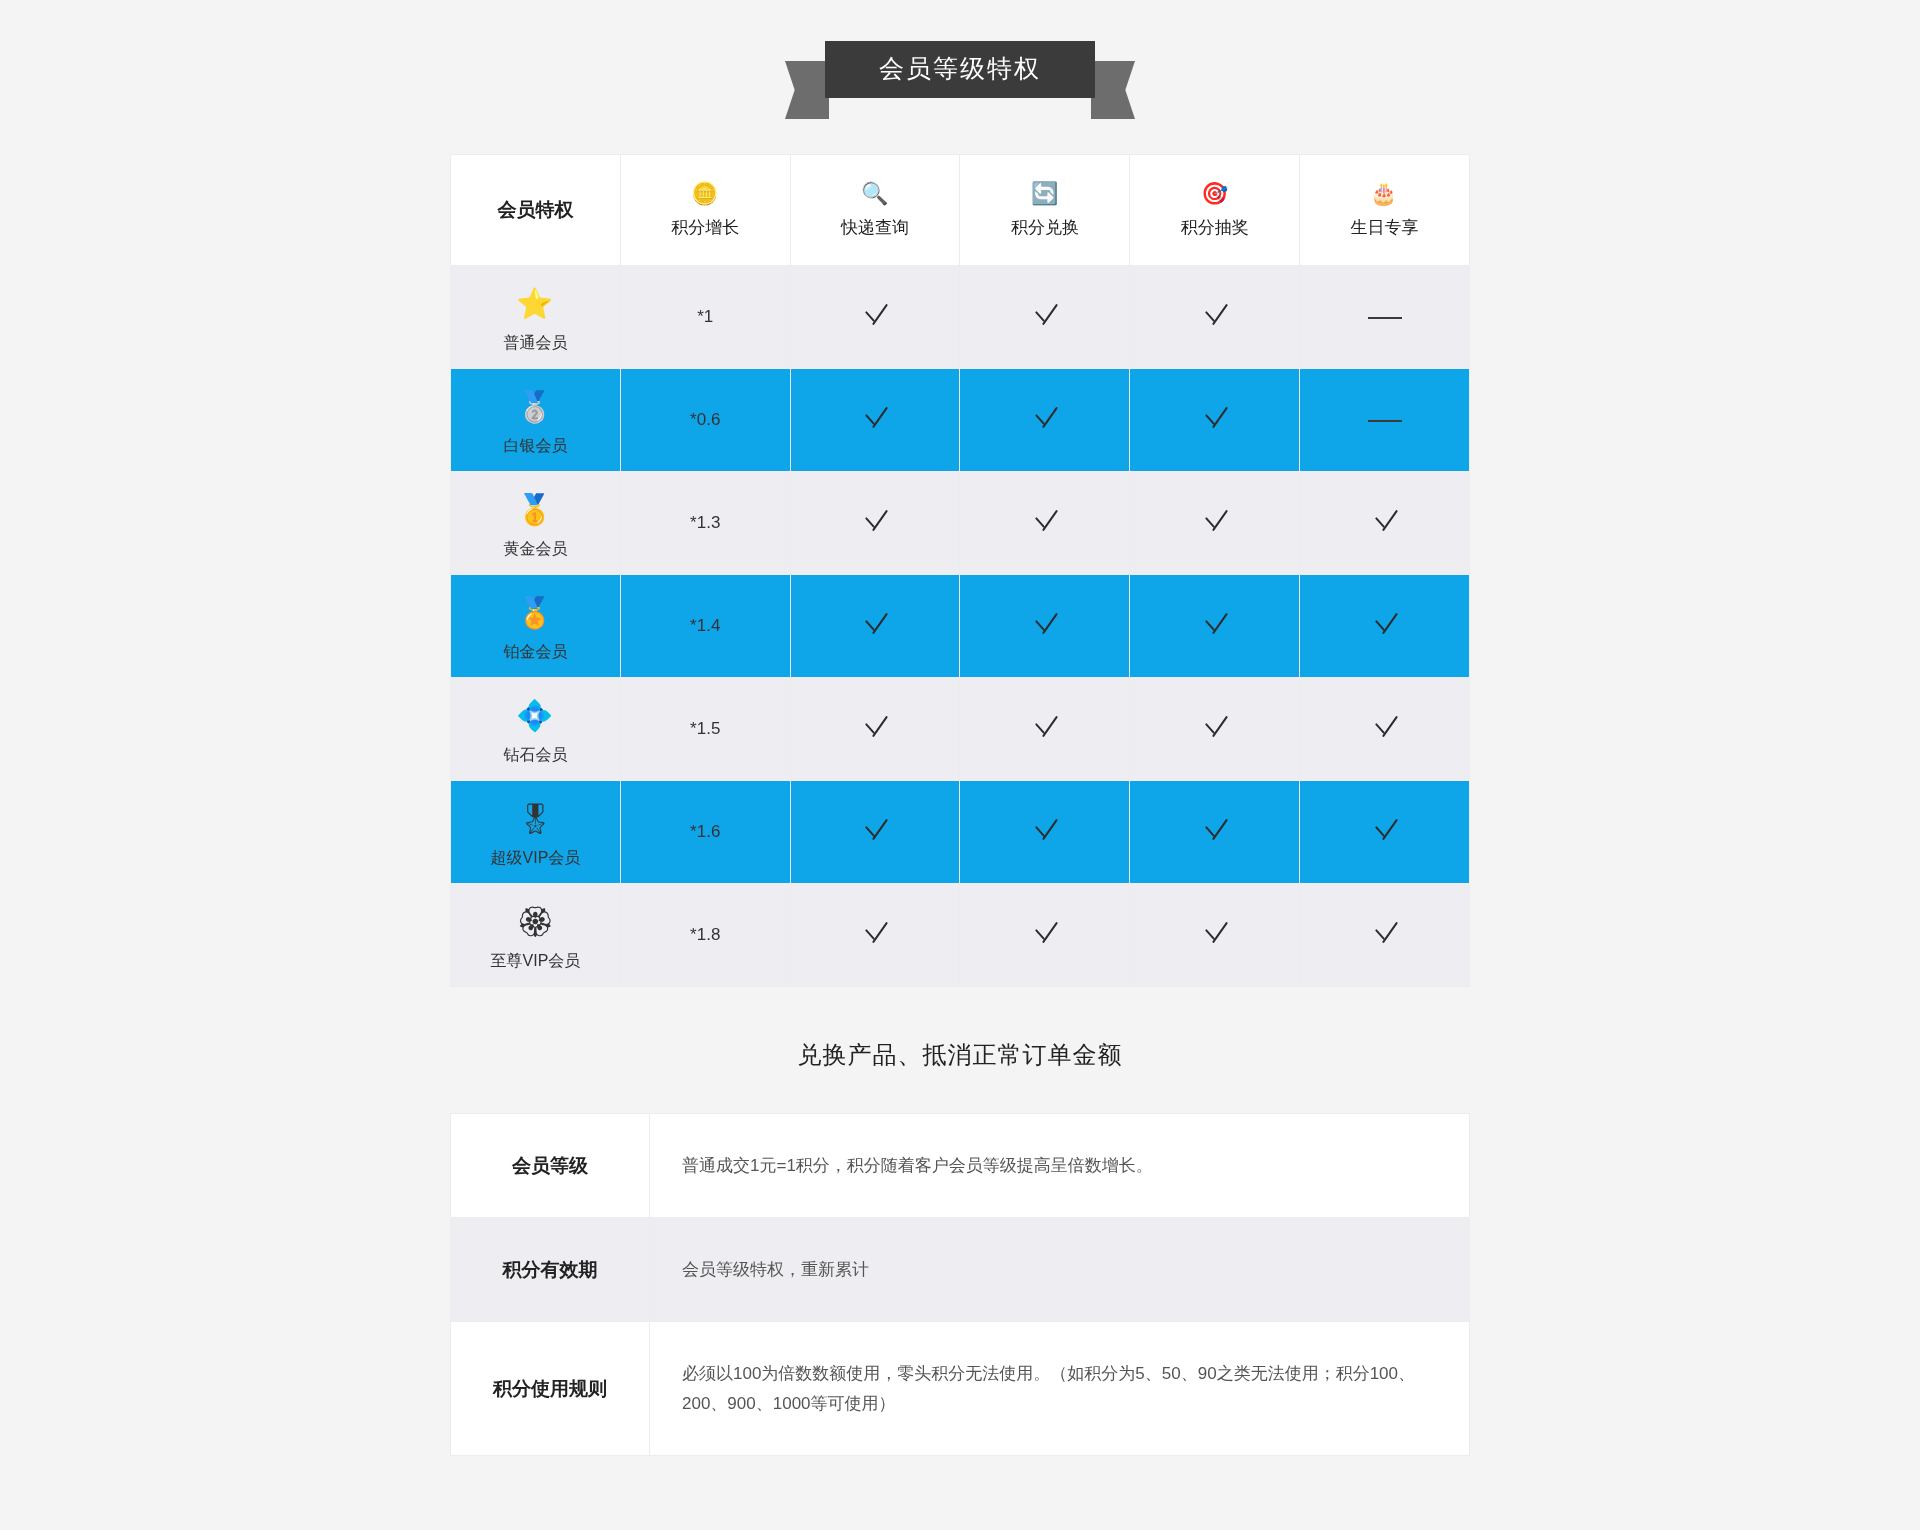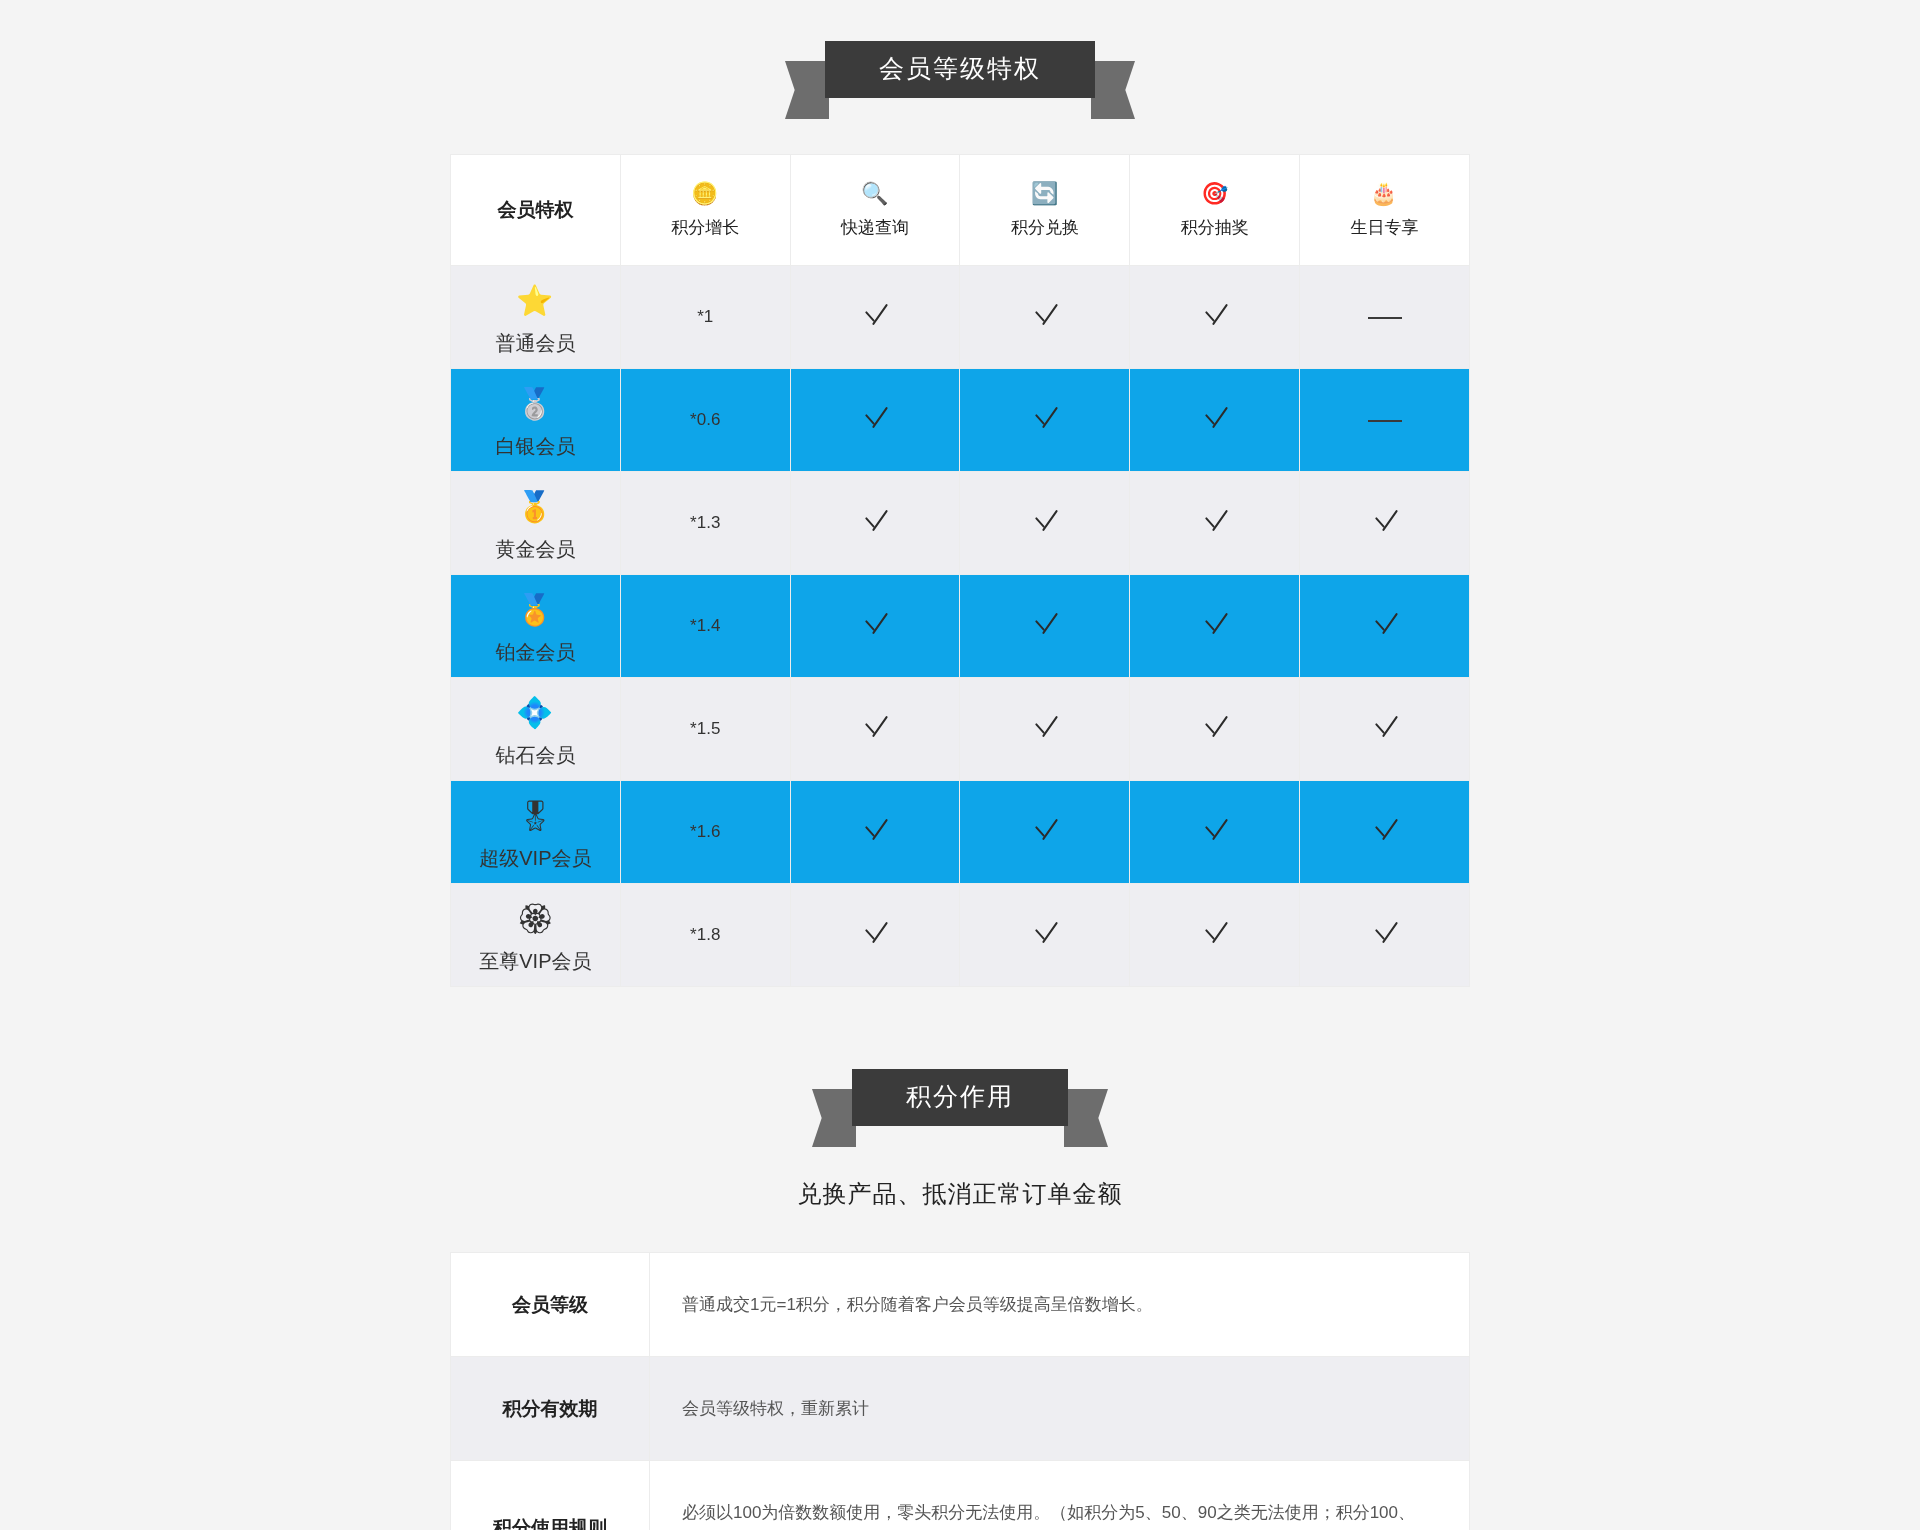--- a/index.html
+++ b/index.html
@@ -111,21 +111,21 @@
     display: block;
     margin: 0 auto 6px;
     width: 46px;
     height: 46px;
     line-height: 46px;
     font-size: 30px;
     text-align: center;
   }
   .level-name {
     display: block;
-    font-size: 20px;
+    font-size: 16px;
     color: #333;
   }
   .mult {
     font-size: 17px;
     color: #333;
   }
   .check {
     display: inline-block;
     width: 30px;
     height: 30px;
@@ -319,27 +319,20 @@
           <td><span class="check"></span></td>
           <td><span class="check"></span></td>
           <td><span class="check"></span></td>
           <td><span class="check"></span></td>
         </tr>
 
       </tbody>
     </table>
   </div>
 
-  <div class="banner-wrap" style="margin-top:82px;">
-    <div class="banner">
-      <span class="tail left"></span>
-      <span class="tail right"></span>
-      <div class="plate">积分作用</div>
-    </div>
-  </div>
 
   <div class="points-subtitle" style="margin-top:52px;">兑换产品、抵消正常订单金额</div>
 
   <div class="table-block" style="margin-top:42px;">
     <table class="rules">
       <tbody>
         <tr class="rule-row">
           <td class="rule-label">会员等级</td>
           <td class="rule-text">普通成交1元=1积分，积分随着客户会员等级提高呈倍数增长。</td>
         </tr>

